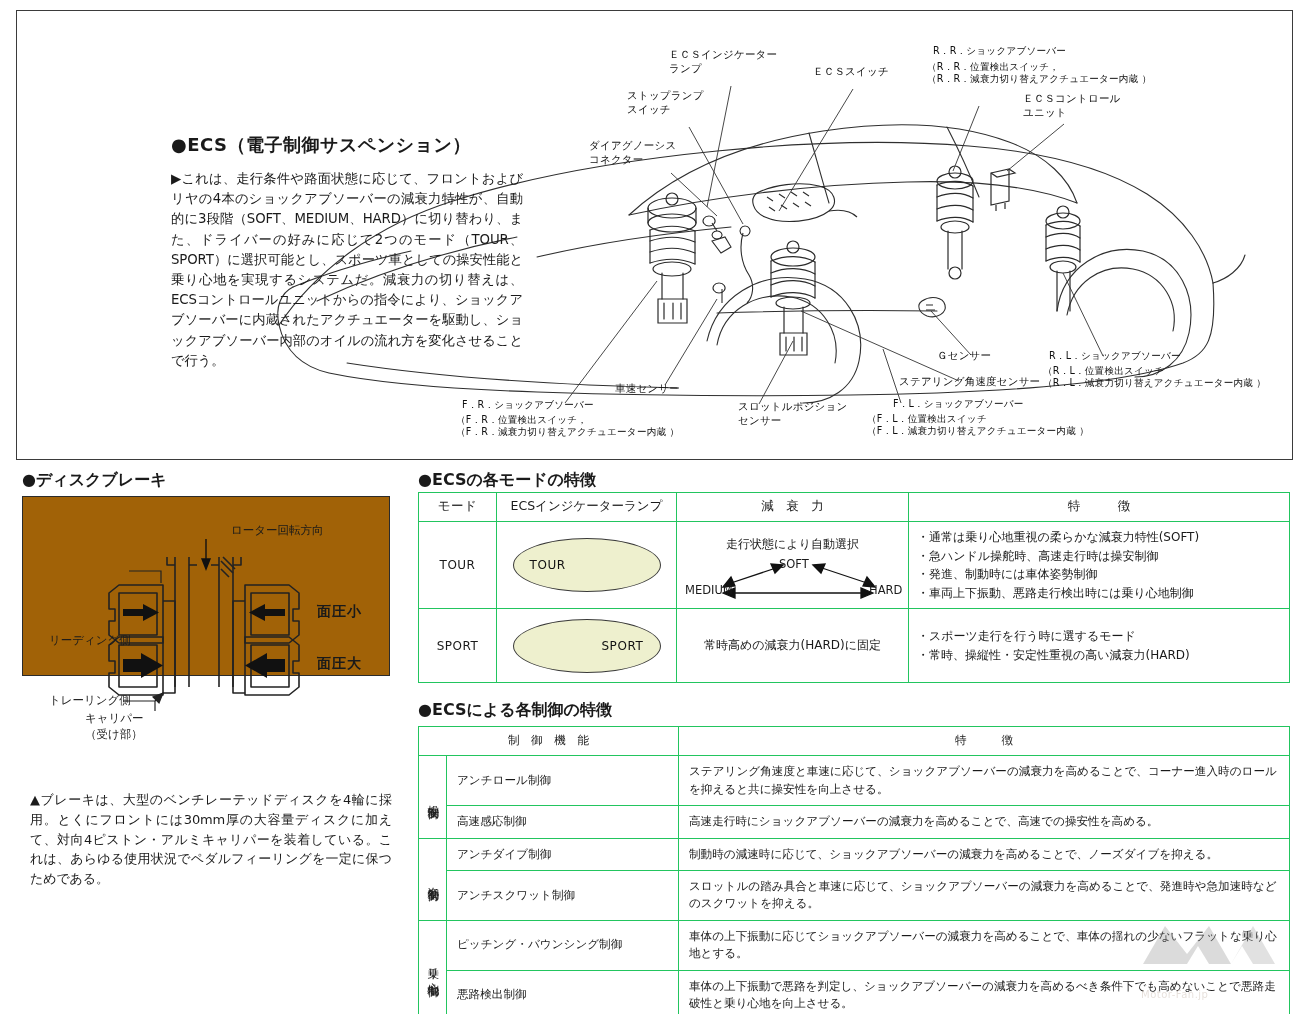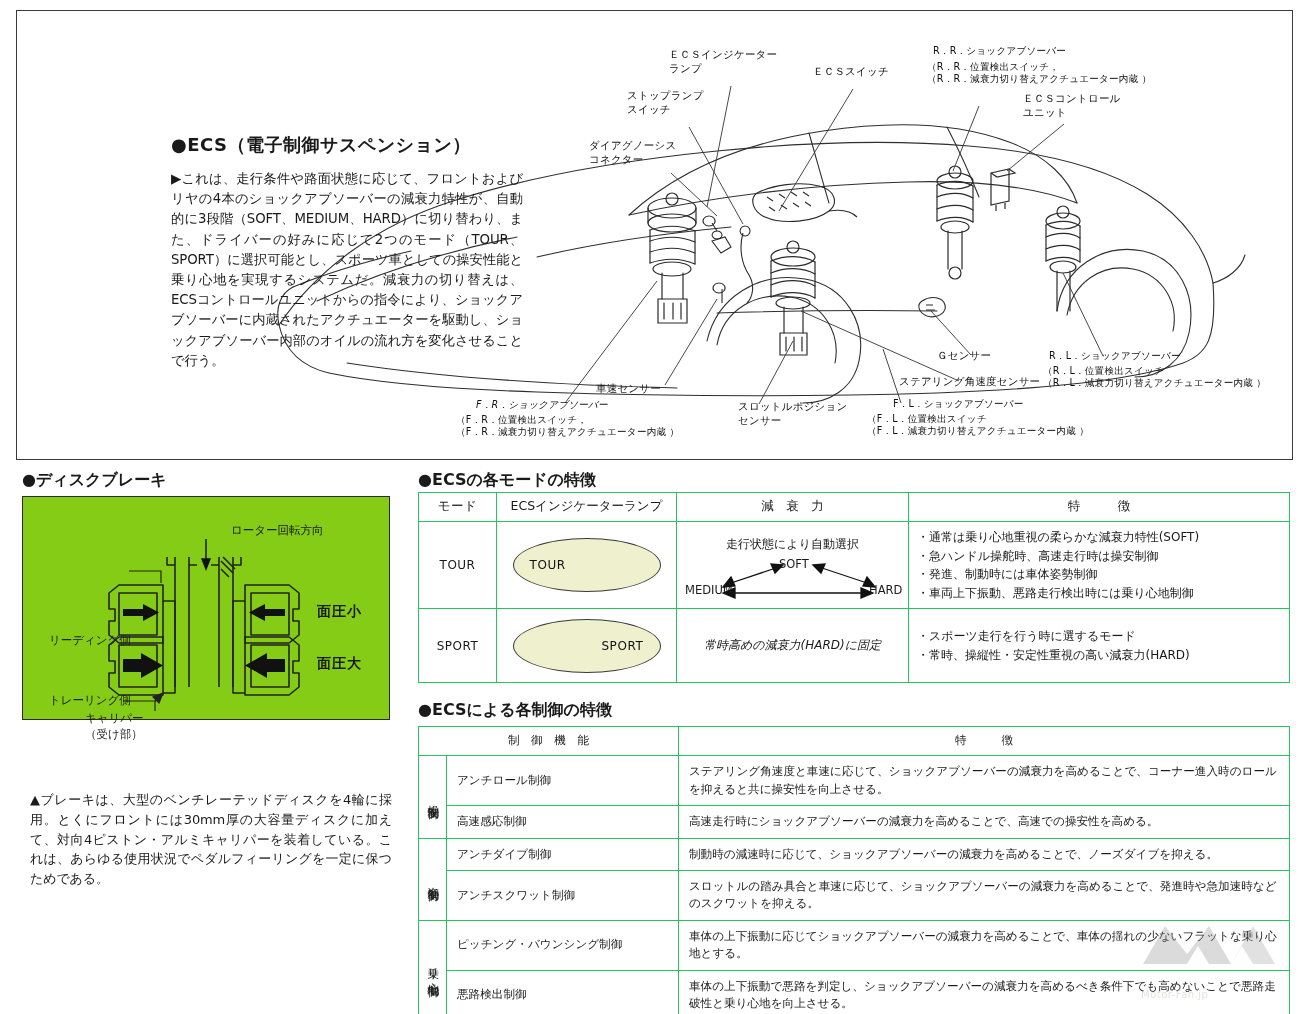--- a/index.html
+++ b/index.html
@@ -33,21 +33,21 @@
   
   .cl { position:absolute; font-size:10.5px; line-height:1.30; white-space:pre; color:#111; letter-spacing:0.2px;}
   .cl.small { font-size:9.6px; }
   svg.lead { position:absolute; left:0; top:0; width:1277px; height:450px; pointer-events:none; }
 
   
   svg.car { position:absolute; left:0; top:0; width:1277px; height:450px; }
 
   
   .db-head { position:absolute; left:22px; top:470px; font-size:16px; font-weight:bold; white-space:nowrap;}
-  .db-box { position:absolute; left:22px; top:496px; width:368px; height:224px; border:1.6px solid #2b2b2b; background:#84cc16;}
+  .db-box { position:absolute; left:22px; top:496px; width:368px; height:180px; border:1.6px solid #2b2b2b; background:#a16207;}
   .db-cap { position:absolute; left:30px; top:790px; width:362px; font-size:13px; line-height:1.52; text-align:justify; letter-spacing:-0.1px;}
   .db-lab { position:absolute; font-size:11.5px; white-space:nowrap; }
   .db-lab.big { font-size:14px; font-weight:bold; letter-spacing:1px;}
 
   
   .sec-head { position:absolute; font-size:16px; font-weight:bold; white-space:nowrap; }
   table { border-collapse:collapse; background:#fff; }
   table td, table th { border:1px solid #22c55e; font-weight:normal; vertical-align:middle; }
 
   #modes-table { position:absolute; left:418px; top:492px; width:872px; }
@@ -63,21 +63,21 @@
     padding:0 16px; color:#111;
   }
   .lamp.right { justify-content:flex-end; }
   .damp-cell { width:232px; position:relative; height:74px; }
   .damp-auto { text-align:center; font-size:12px; padding-top:5px; }
   .damp-dia { position:relative; height:46px; }
   .damp-dia svg { position:absolute; left:0; top:0; }
   .damp-dia span { position:absolute; font-size:11.5px; }
   .feat-cell { font-size:11.6px; line-height:1.55; padding:8px 10px 8px 12px;}
   .feat-cell div { white-space:nowrap; }
-  .fixed-cell { text-align:center; font-size:12px;font-style:italic; }
+  .fixed-cell { text-align:center; font-size:12px; }
 
   #ctrl-head { left:418px; top:700px; }
   #ctrl-table { position:absolute; left:418px; top:726px; width:872px; }
   #ctrl-table td { font-size:11.6px; line-height:1.5; }
   .grp { width:28px; text-align:center; font-size:11.5px; padding:3px 0; }
   .grp span { writing-mode:vertical-rl; text-orientation:upright; letter-spacing:1px; display:inline-block;}
   .fn-cell { width:232px; padding:6px 10px; font-size:12px; }
   .desc-cell { padding:7px 10px; }
   .hdr-fn { text-align:center; font-size:12.5px; padding:5px 0 6px;font-family:Liberation Mono, monospace; }
   .hdr-desc { text-align:center; font-size:12.5px; padding:5px 0 6px; }
@@ -224,24 +224,24 @@
 ユニット</div>
     <div class="cl" style="left: 610px; top: 78px;">ストップランプ
 スイッチ</div>
     <div class="cl" style="left: 572px; top: 128px;">ダイアグノーシス
 コネクター</div>
     <div class="cl" style="left: 920px; top: 338px;">Ｇセンサー</div>
     <div class="cl" style="left: 882px; top: 364px;">ステアリング角速度センサー</div>
     <div class="cl small" style="left: 1032px; top: 339px;">R．L．ショックアブソーバー</div>
     <div class="cl small" style="left: 1026px; top: 354px;">（R．L．位置検出スイッチ
 （R．L．減衰力切り替えアクチュエーター内蔵 ）</div>
-    <div class="cl" style="left: 579px; top: 371px;">車速センサー</div>
+    <div class="cl" style="left: 598px; top: 371px;">車速センサー</div>
     <div class="cl" style="left: 721px; top: 389px;">スロットルポジション
 センサー</div>
-    <div class="cl small" style="left: 459px; top: 388px; font-style: italic;">F．R．ショックアブソーバー</div>
+    <div class="cl small" style="left: 445px; top: 388px;">F．R．ショックアブソーバー</div>
     <div class="cl small" style="left: 439px; top: 403px;">（F．R．位置検出スイッチ，
 （F．R．減衰力切り替えアクチュエーター内蔵 ）</div>
     <div class="cl small" style="left: 856px; top: 387px; padding-left: 20px;">F．L．ショックアブソーバー</div>
     <div class="cl small" style="left: 850px; top: 402px;">（F．L．位置検出スイッチ
 （F．L．減衰力切り替えアクチュエーター内蔵 ）</div>
   </div>
 
   <div class="db-head">●ディスクブレーキ</div>
   <div class="db-box">
     <svg viewBox="0 0 368 224" style="position:absolute;left:0;top:0;width:368px;height:224px;">

